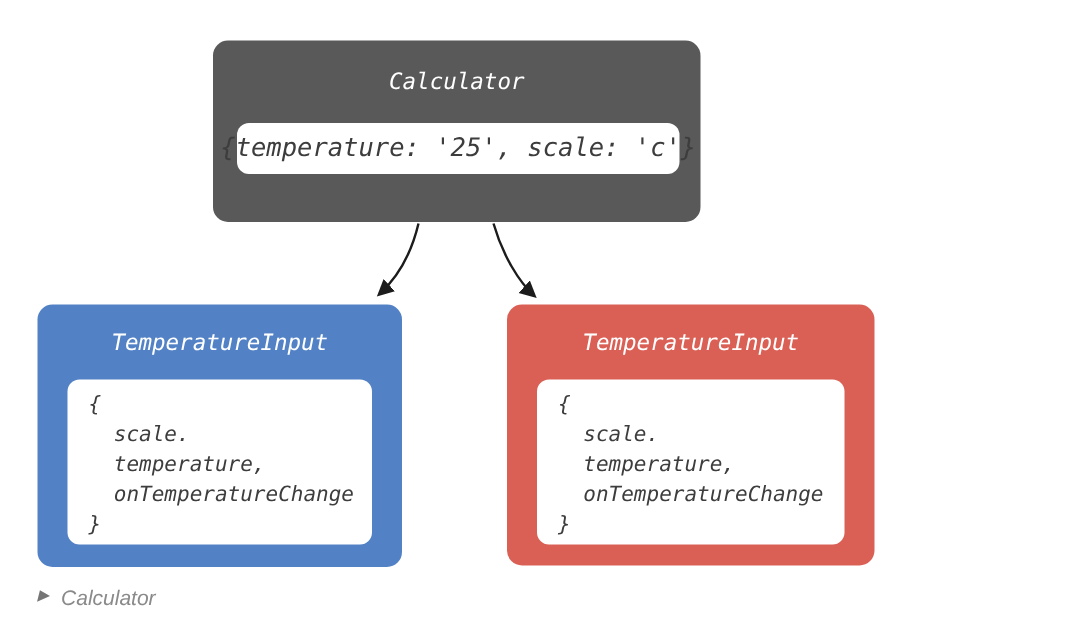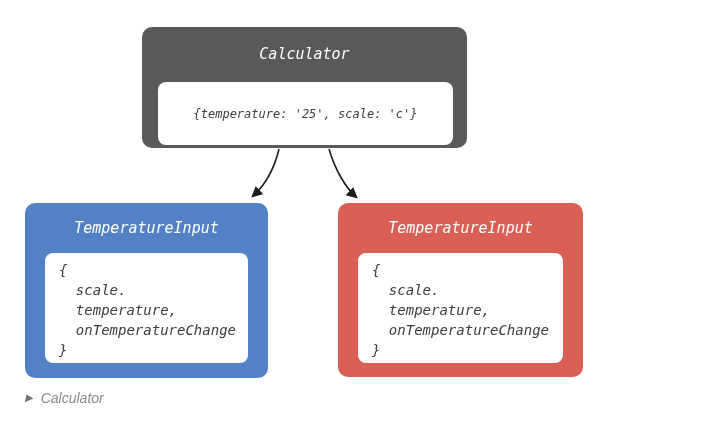--- a/index.html
+++ b/index.html
@@ -17,25 +17,25 @@
     position: absolute;
     top: 0; left: 0; right: 0;
     text-align: center;
     color: #ffffff;
     font-size: 15px;
   }
   .calc { left: 142px; top: 27px; width: 325px; height: 121px; background: var(--calculator-bg); }
   .calc .node-title { height: 55px; line-height: 55px; }
   .calc-panel {
     position: absolute;
-    left: 16px; right: 14px; top: 55px; height: 63px;
+    left: 16px; right: 14px; top: 55px; height: 34px;
     background: var(--panel-bg);
     border-radius: 8px;
     display: flex; align-items: center; justify-content: center;
-    font-size: 12px;
+    font-size: 17px;
     color: var(--code-text);
     white-space: pre;
   }
   .child .node-title { height: 39px; line-height: 50px; }
   .blue { left: 25px; top: 203px; width: 243px; height: 175px; background: var(--left-bg); }
   .red  { left: 338px; top: 203px; width: 245px; height: 174px; background: var(--right-bg); }
   .code-panel {
     position: absolute;
     left: 20px; right: 20px; top: 50px; height: 110px;
     box-sizing: border-box;

